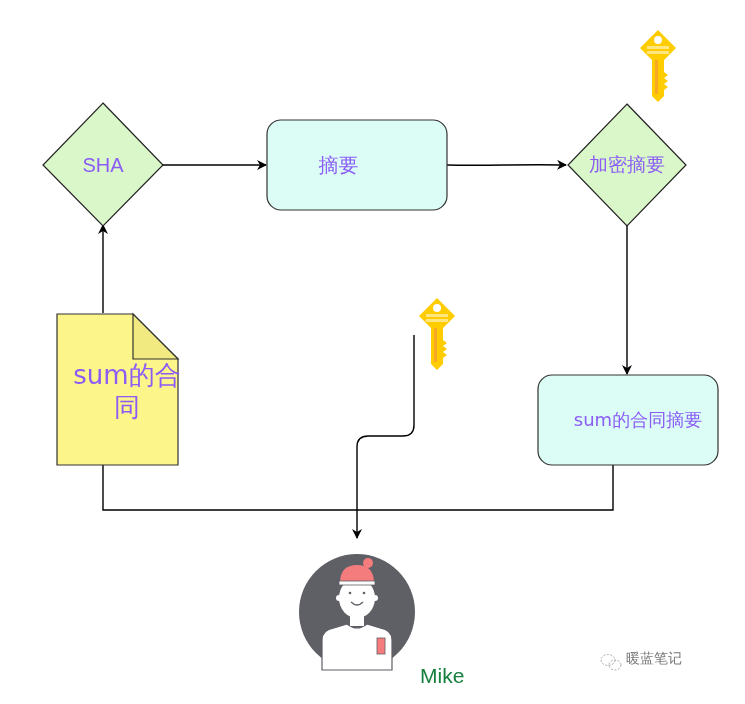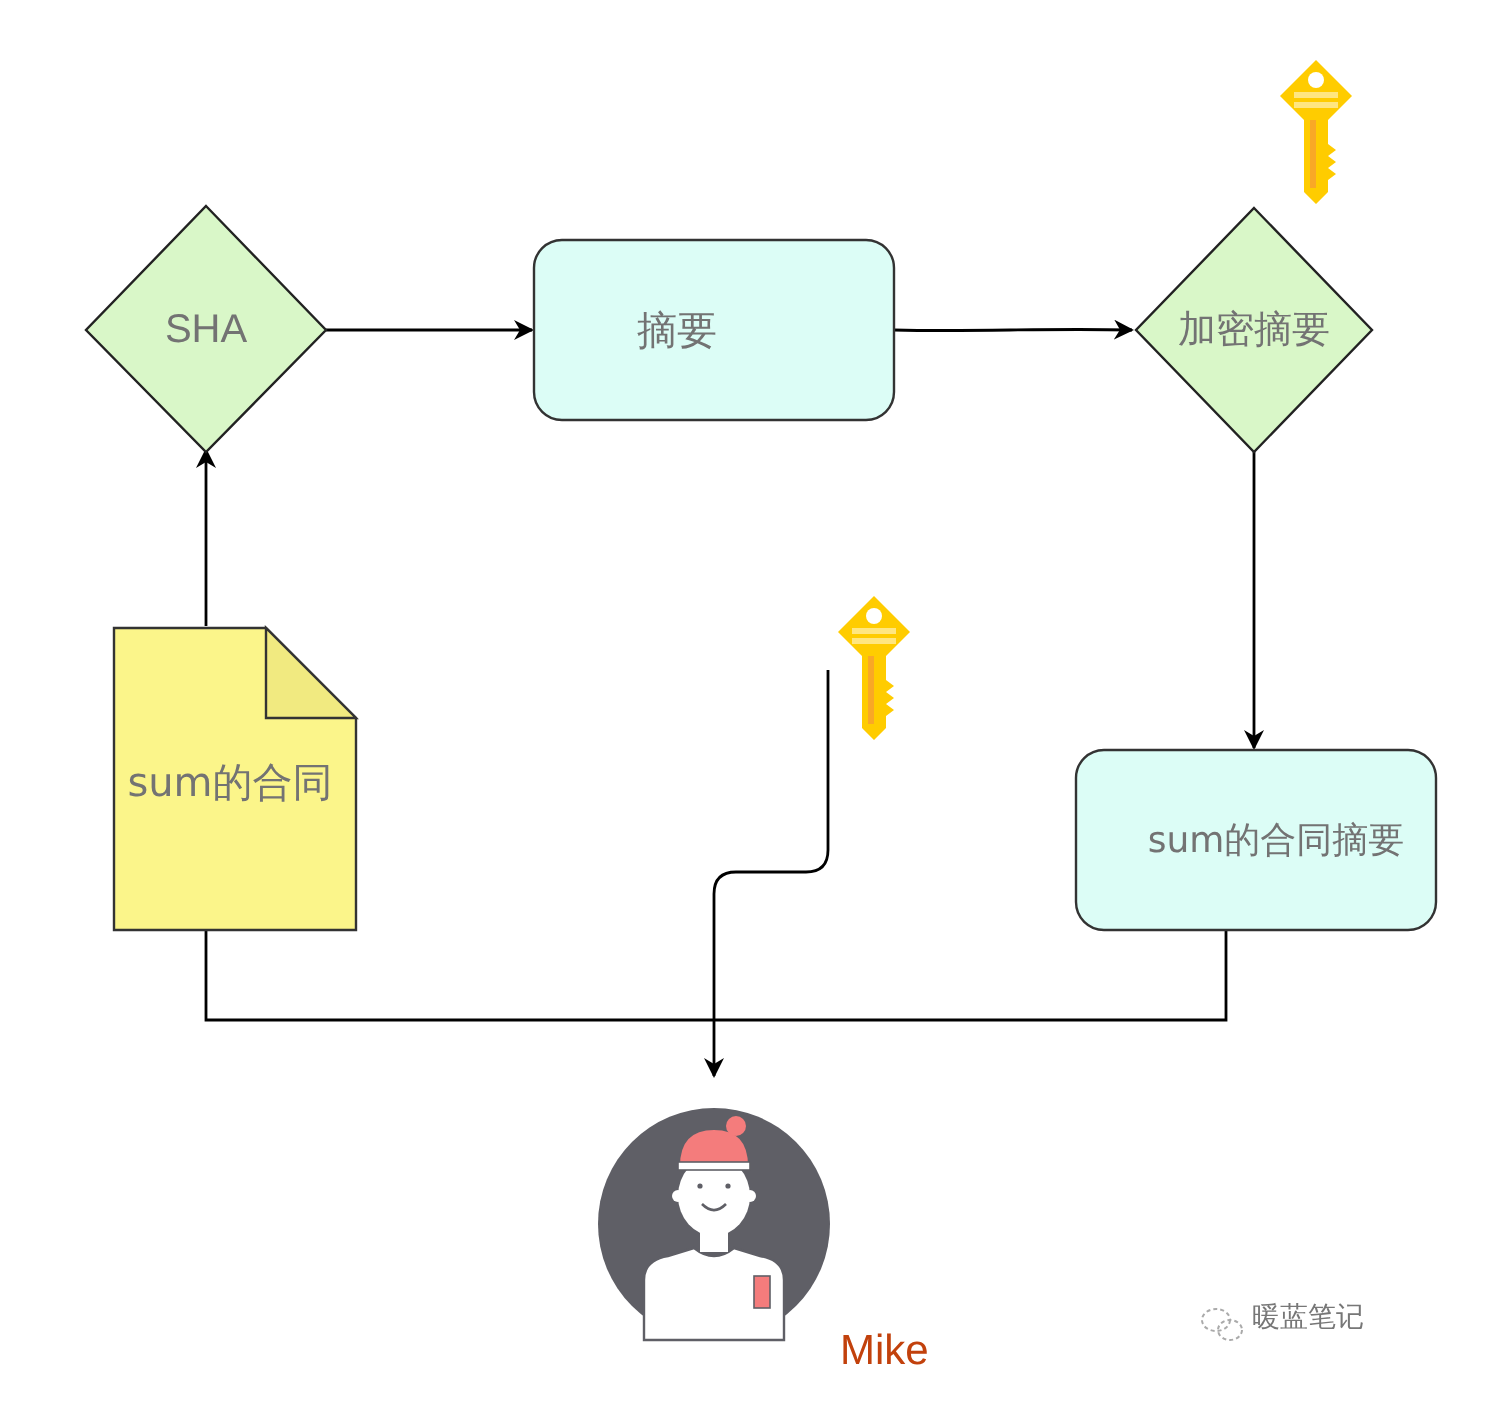--- a/index.html
+++ b/index.html
@@ -1,22 +1,22 @@
 <!DOCTYPE html>
 <html><head>
   <meta charset="utf-8">
   <style>
     html, body { margin: 0; padding: 0; background: #ffffff; }
     body { width: 745px; height: 704px; position: relative; overflow: hidden;
            font-family: "Liberation Sans", "DejaVu Sans", sans-serif; }
     svg#diagram { position: absolute; left: 0; top: 0; }
     .label-div { position: absolute; display: flex; align-items: center; justify-content: center;
-                 text-align: center; color: #737373; pointer-events: none;
+                 text-align: center; color: #8b5cf6; pointer-events: none;
                  font-family: "DejaVu Sans", "Liberation Sans", sans-serif; }
-    .person-name { position: absolute; left: 420px; top: 664px; font-size: 21px; color: #c2410c;
+    .person-name { position: absolute; left: 420px; top: 664px; font-size: 21px; color: #15803d;
                    font-family: "Liberation Sans", sans-serif; }
     .watermark { position: absolute; left: 598px; top: 650px; display: flex; gap: 6px;
                  color: #777; font-size: 14px; font-family: "DejaVu Sans", sans-serif; }
   </style>
 </head>
 <body>
 
 <svg id="diagram" width="745" height="704" viewBox="0 0 745 704">
   <defs>
     <marker id="arrow" markerWidth="10" markerHeight="10" refX="9" refY="5" orient="auto" markerUnits="userSpaceOnUse">
@@ -96,21 +96,21 @@
 
   <g transform="translate(600,653)" fill="none" stroke="#aaa" stroke-width="1">
     <ellipse cx="8" cy="7" rx="7" ry="5.5" stroke-dasharray="2,1.5"></ellipse>
     <ellipse cx="15" cy="12" rx="6" ry="5" stroke-dasharray="2,1.5"></ellipse>
   </g>
 </svg>
 
 <div class="label-div" style="left:43px; top:145px; width:120px; height:40px; font-size:20px; font-family:'Liberation Sans',sans-serif;">SHA</div>
 <div class="label-div" style="left:267px; top:145px; width:143px; height:40px; font-size:20px;">摘要</div>
 <div class="label-div" style="left:566px; top:145px; width:122px; height:40px; font-size:19px;text-align:right;">加密摘要</div>
-<div class="label-div" style="left:60px; top:358px; width:110px; height:66px; font-size:20px; line-height:32px; word-break:break-all;">sum的合同</div>
+<div class="label-div" style="left:72px; top:358px; width:110px; height:66px; font-size:26px; line-height:32px; word-break:break-all;">sum的合同</div>
 <div class="label-div" style="left:538px; top:400px; width:200px; height:40px; font-size:18px;">sum的合同摘要</div>
 
 <div class="person-name">Mike</div>
 
 <div class="watermark">
   <span style="width:22px;"></span>
   <span>暖蓝笔记</span>
 </div>
 
 </body></html>

